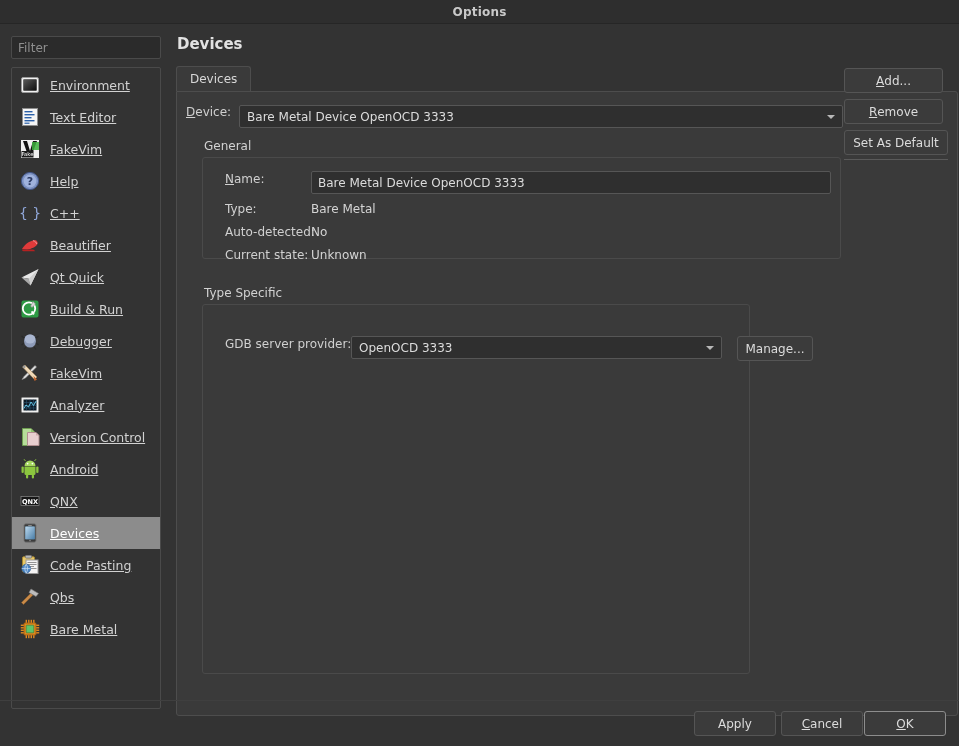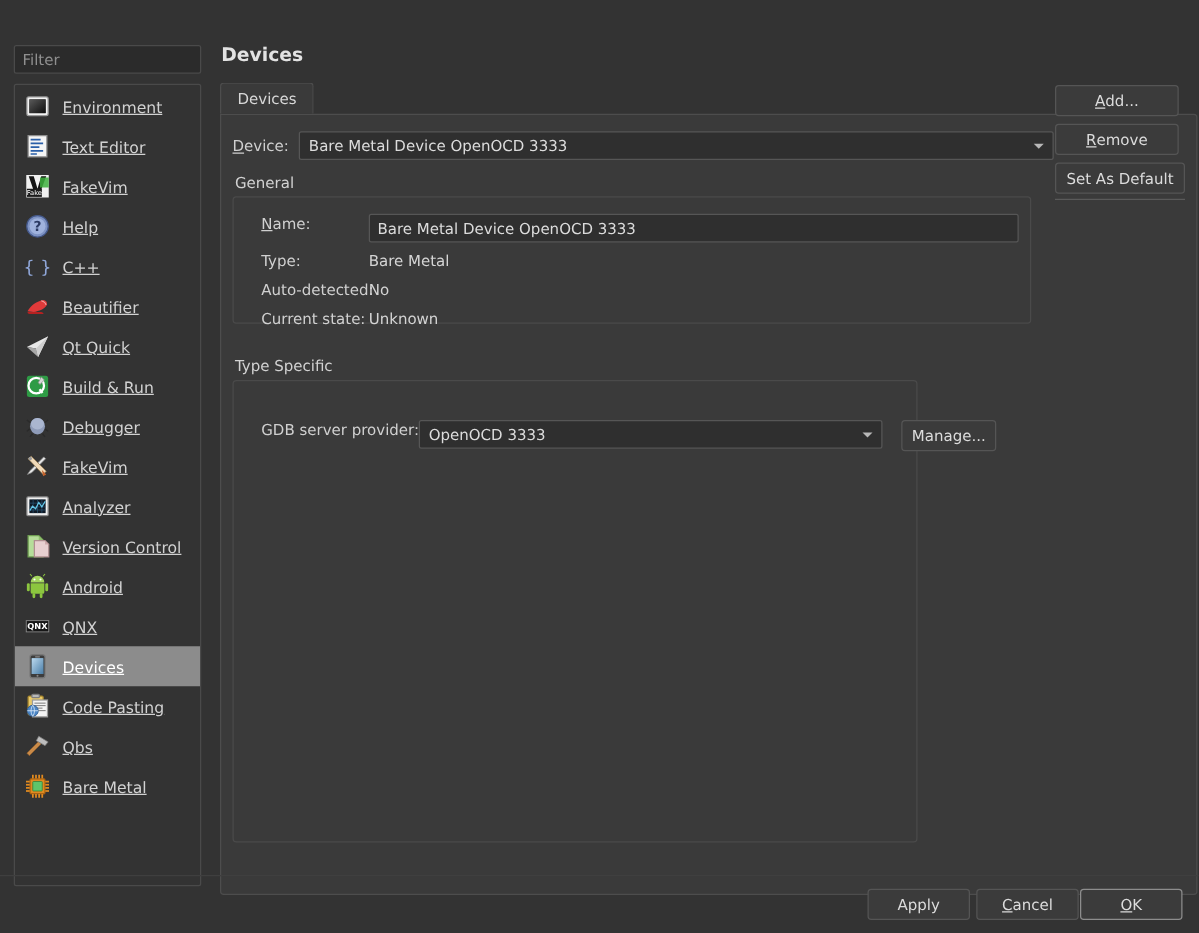--- a/index.html
+++ b/index.html
@@ -87,21 +87,21 @@
   .tabpanel {
     position: absolute; left: 8px; top: 67px; width: 782px; height: 625px;
     background: #3a3a3a;
     border: 1px solid #4d4d4d;
     border-radius: 0 3px 3px 3px;
   }
 
   
   .device-row {
     position: absolute; left: 9px; top: 13px;
-    display: flex; align-items: center;
+    display: flex; 
   }
   .lbl { color: #d0d0d0; font-size: 12px; white-space: nowrap; }
   .mn { text-decoration: underline; }
 
   .combo {
     height: 23px; background: #2f2f2f;
     border: 1px solid #565656; border-radius: 2px;
     display: flex; align-items: center;
     color: #dcdcdc; font-size: 12px;
     padding: 0 0 0 7px;
@@ -113,21 +113,21 @@
   }
   .tri-down {
     width: 0; height: 0;
     border-left: 4px solid transparent;
     border-right: 4px solid transparent;
     border-top: 4px solid #b8b8b8;
   }
   #device-combo { width: 604px; margin-left: 8px; }
 
   
-  .group { position: absolute; }
+  .group { position: absolute; margin-left: 16px; }
   .group-title {
     font-size: 12px; color: #d2d2d2; margin-bottom: 4px; padding-left: 2px;
   }
   .group-frame {
     border: 1px solid #4a4a4a; border-radius: 3px;
     background: transparent;
     position: relative;
   }
 
   #general-group { left: 9px; top: 47px; width: 639px; }
@@ -179,20 +179,23 @@
 
   .divider {
     position: absolute; left: 0; right: 0; top: 0; height: 1px; background: #3f3f3f;
   }
 </style>
 </head>
 <body>
 
 <div class="window">
 
+  <div class="titlebar">
+    <span class="titlebar-text">Options</span>
+  </div>
 
   <div class="body">
 
     <div class="leftcol">
       <input class="filter-input" type="text" placeholder="Filter" style="">
       <div class="cat-list" id="cat-list">
           <div class="cat-item">
             <span style="width: 22px; height: 22px; margin-right: 9px; flex: 0 0 22px; display: block;">
               <svg class="cat-icon" viewBox="0 0 22 22" xmlns="http://www.w3.org/2000/svg">
                 <rect x="2.5" y="3.5" width="17" height="15" rx="1.5" fill="#f2f2f2" stroke="#9a9a9a"></rect>

